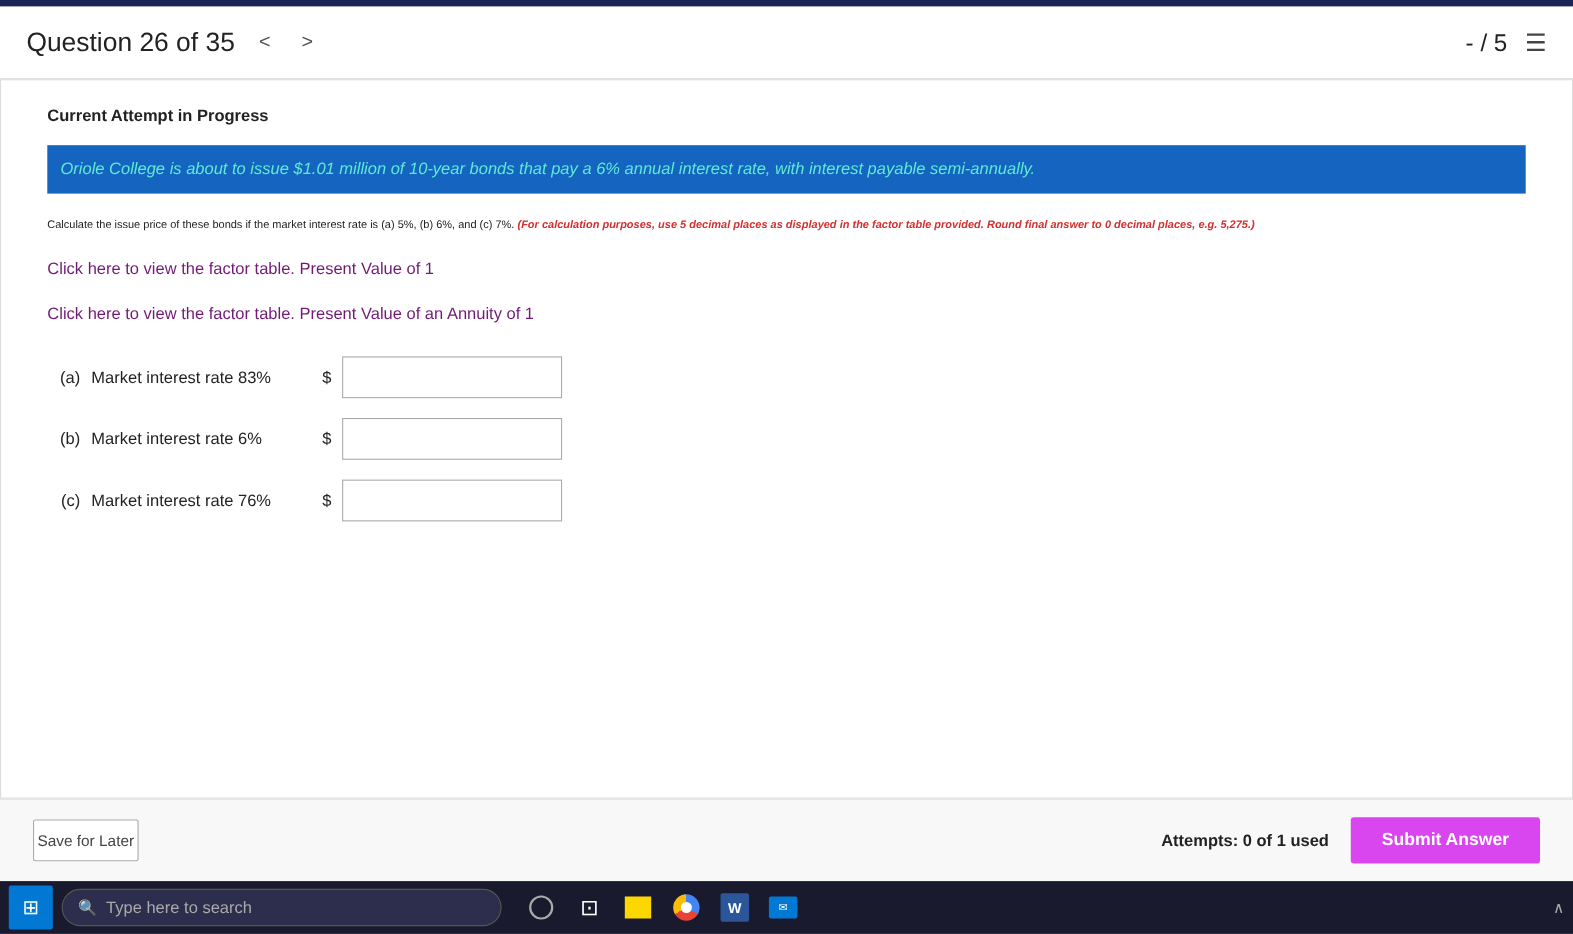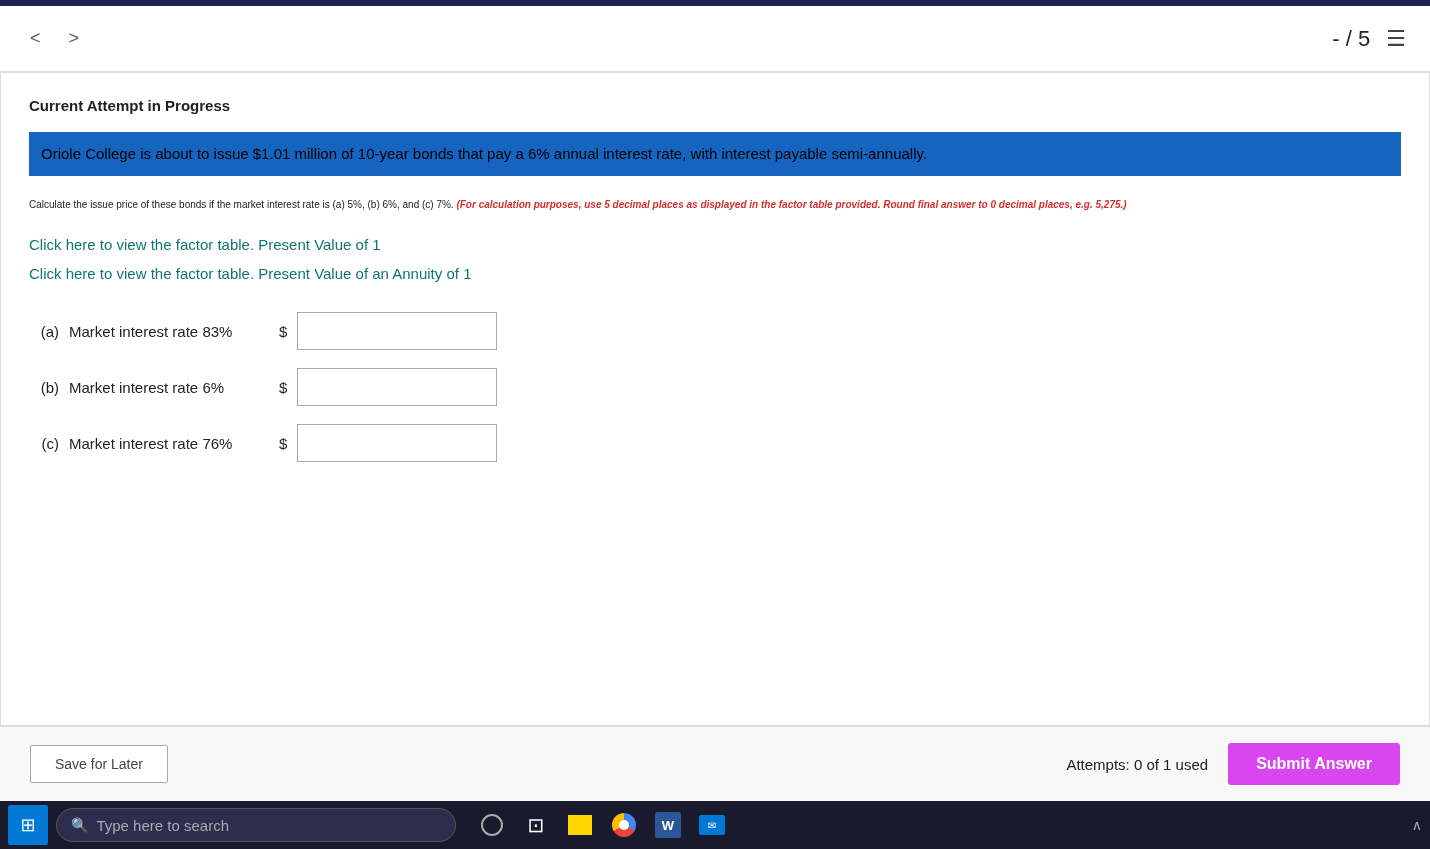--- a/index.html
+++ b/index.html
@@ -56,68 +56,70 @@
     .list-icon {
       font-size: 22px;
       color: #444;
       cursor: pointer;
     }
 
     
     .main-content {
       background: #ffffff;
       flex: 1;
-      padding: 24px 28px;
+      padding: 24px 42px;
       overflow-y: auto;
       border: 1px solid #ddd;
       margin: 0;
     }
 
     .current-attempt {
       font-size: 15px;
       font-weight: bold;
       color: #222;
       margin-bottom: 18px;
     }
 
     .question-text-highlighted {
       background: #1565c0;
-      color: #000000;
+      color: #5eead4;
       font-size: 15px;
       padding: 10px 12px;
       line-height: 1.6;
       margin-bottom: 20px;
       display: inline-block;
       width: 100%;
+      font-style: italic;
     }
 
     .question-body {
       font-size: 10px;
       color: #222;
       line-height: 1.7;
       margin-bottom: 6px;
     }
 
     .question-note {
       color: #d32f2f;
       font-style: italic;
       font-weight: 600;
     }
 
     .factor-links {
       margin: 18px 0 24px 0;
     }
 
     .factor-link {
-      color: #0f766e;
+      color: #701a75;
       font-size: 15px;
       cursor: pointer;
       text-decoration: none;
       display: block;
       line-height: 1.9;
+      margin-top: 12px;
     }
 
     
     .input-section {
       margin-top: 10px;
     }
 
     .input-row {
       display: flex;
       align-items: center;
@@ -162,34 +164,34 @@
       align-items: center;
       justify-content: space-between;
       flex-shrink: 0;
     }
 
     .save-later-btn {
       border: 1px solid #aaa;
       background: #fff;
       color: #444;
       font-size: 14px;
-      padding: 10px 24px;
+      padding: 10px 3px;
       cursor: pointer;
       border-radius: 2px;
     }
 
     .bottom-right {
       display: flex;
       align-items: center;
       gap: 20px;
     }
 
     .attempts-text {
       font-size: 15px;
-      font-weight: 400;
+      font-weight: 700;
       color: #222;
     }
 
     .submit-btn {
       background: #d946ef;
       color: #fff;
       border: none;
       font-size: 16px;
       font-weight: 600;
       padding: 12px 28px;
@@ -297,20 +299,21 @@
     .icon-word { background: #2b579a; color: #fff; font-weight: bold; font-size: 13px; width: 26px; height: 26px; display: flex; align-items: center; justify-content: center; border-radius: 2px; }
     .icon-mail { background: #0078d4; width: 26px; height: 20px; position: relative; display: flex; align-items: center; justify-content: center; color: #fff; font-size: 10px; border-radius: 2px; }
   </style>
 </head>
 <body>
 
 <div class="top-bar"></div>
 
 <div class="question-header">
   <div class="question-header-left">
+    <span class="question-title">Question 26 of 35</span>
     <button class="nav-arrow">&lt;</button>
     <button class="nav-arrow">&gt;</button>
   </div>
   <div class="question-header-right">
     <span>- / 5</span>
     <span class="list-icon">☰</span>
   </div>
 </div>
 
 <div class="main-content">

